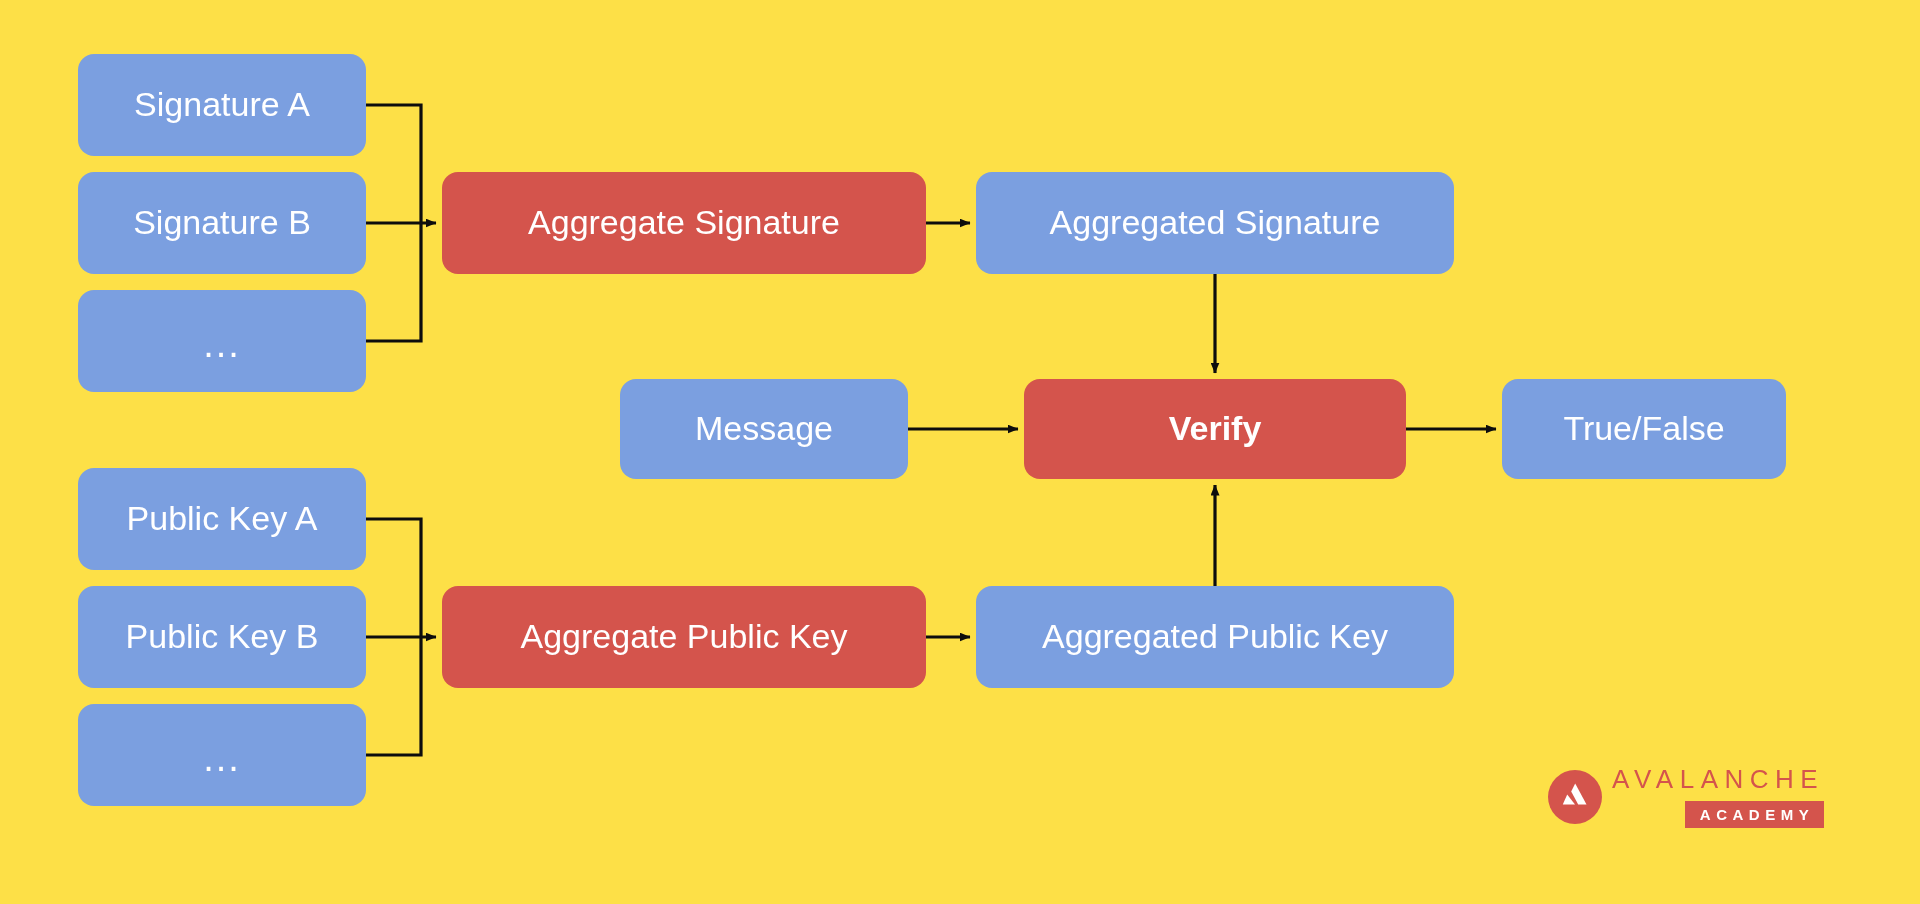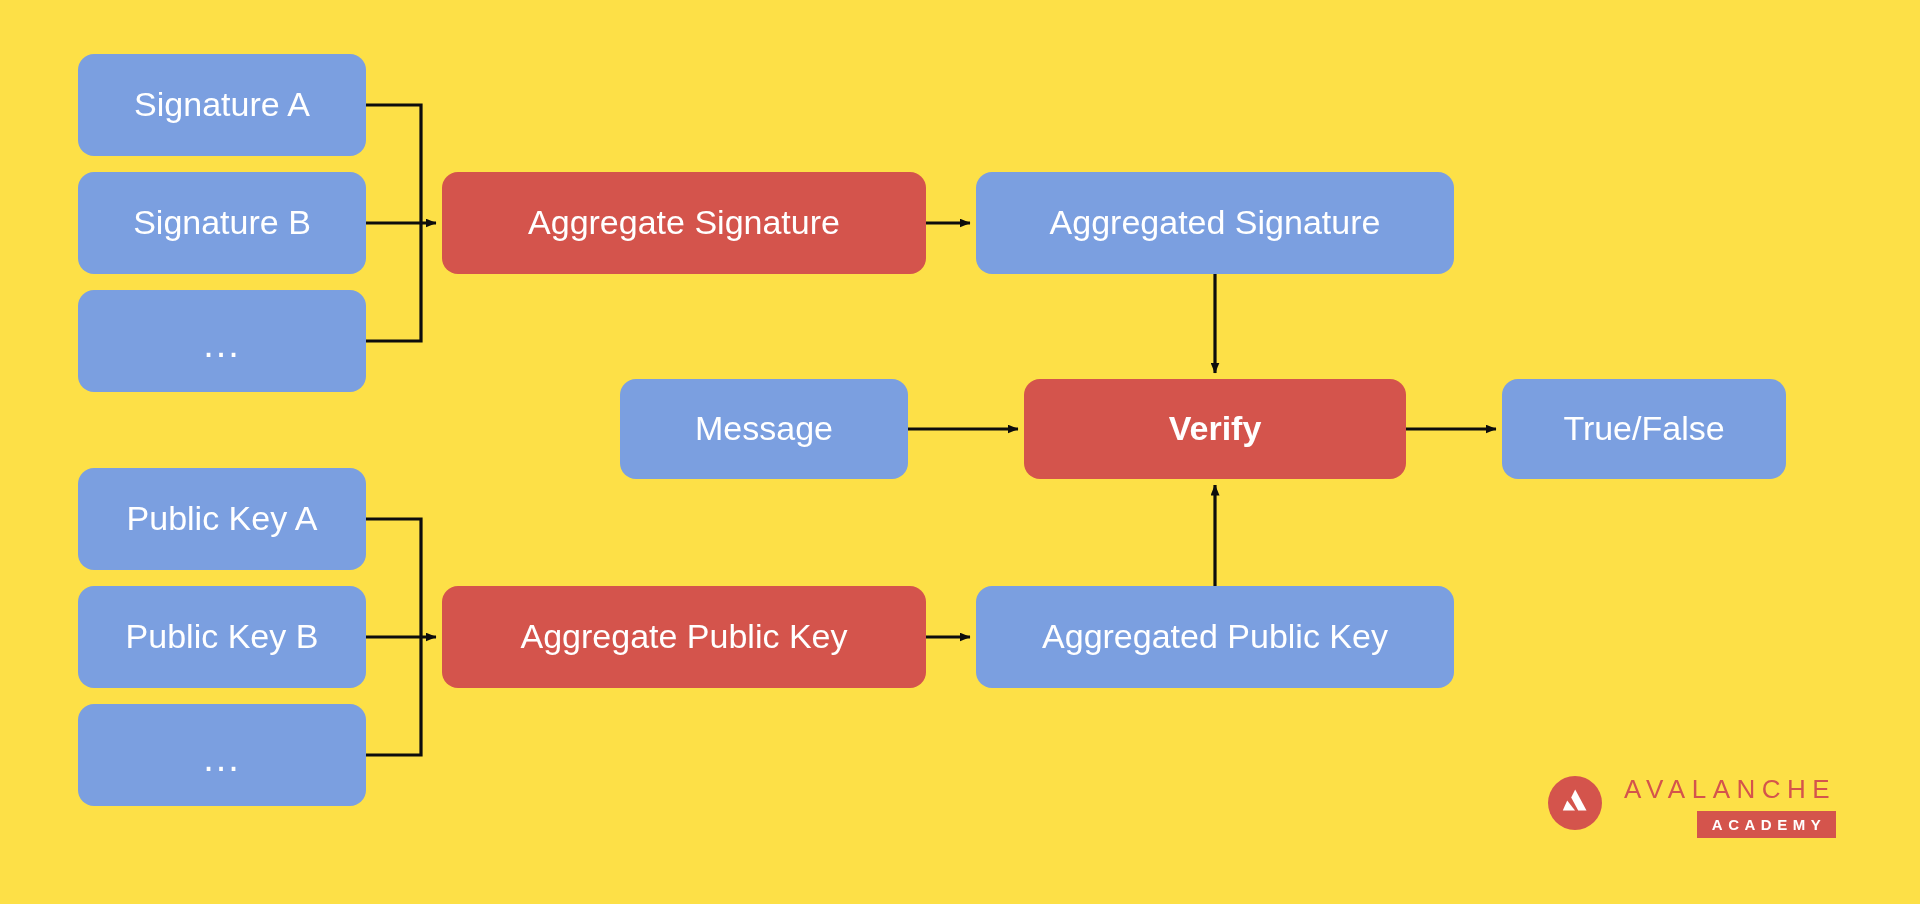--- a/index.html
+++ b/index.html
@@ -48,23 +48,22 @@
   }
   .logo-wrap {
     position: absolute;
     left: 1548px;
     top: 766px;
     width: 330px;
     height: 100px;
   }
   .logo-row {
     display: flex;
-    align-items: flex-start;
-    gap: 16px;
-    margin-top: 10px;
+    align-items: center;
+    gap: 4px;
   }
   .logo-mark {
     width: 54px;
     height: 54px;
     flex: 0 0 54px;
   }
   .logo-text-col {
     display: flex;
     flex-direction: column;
     align-items: flex-end;

